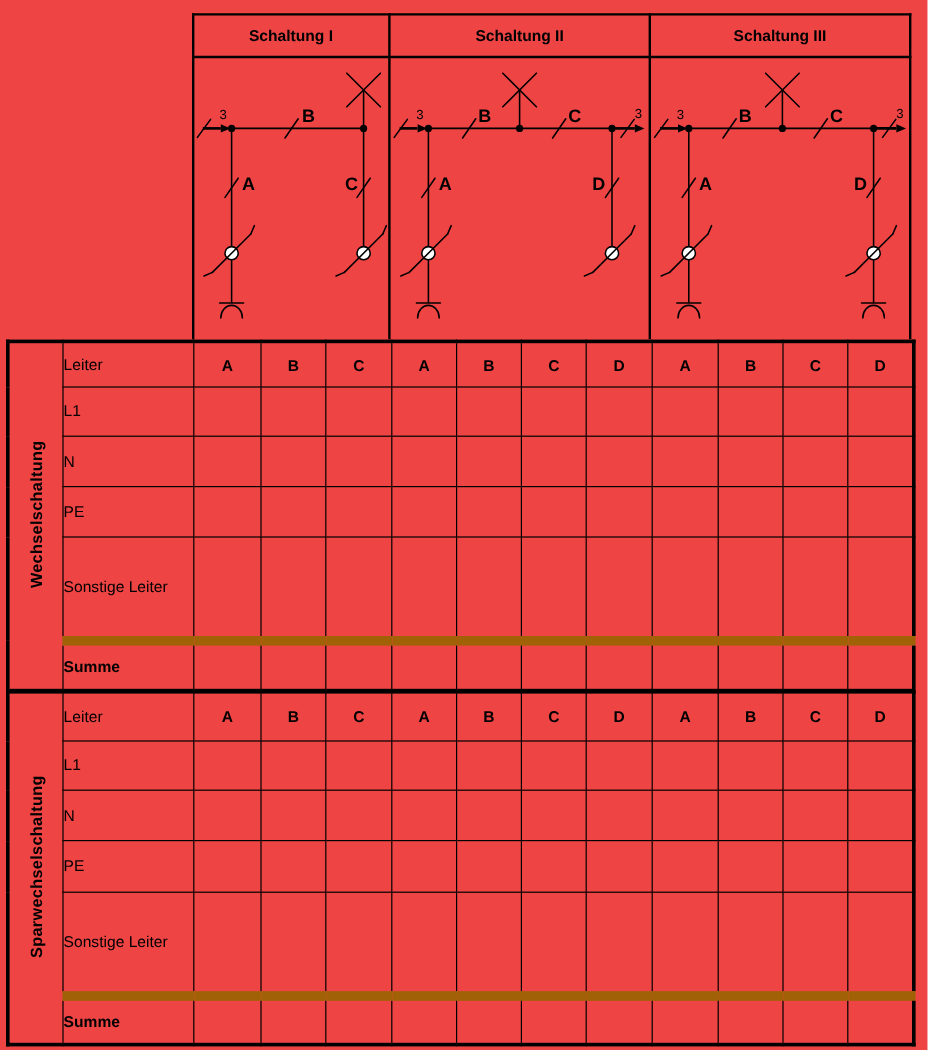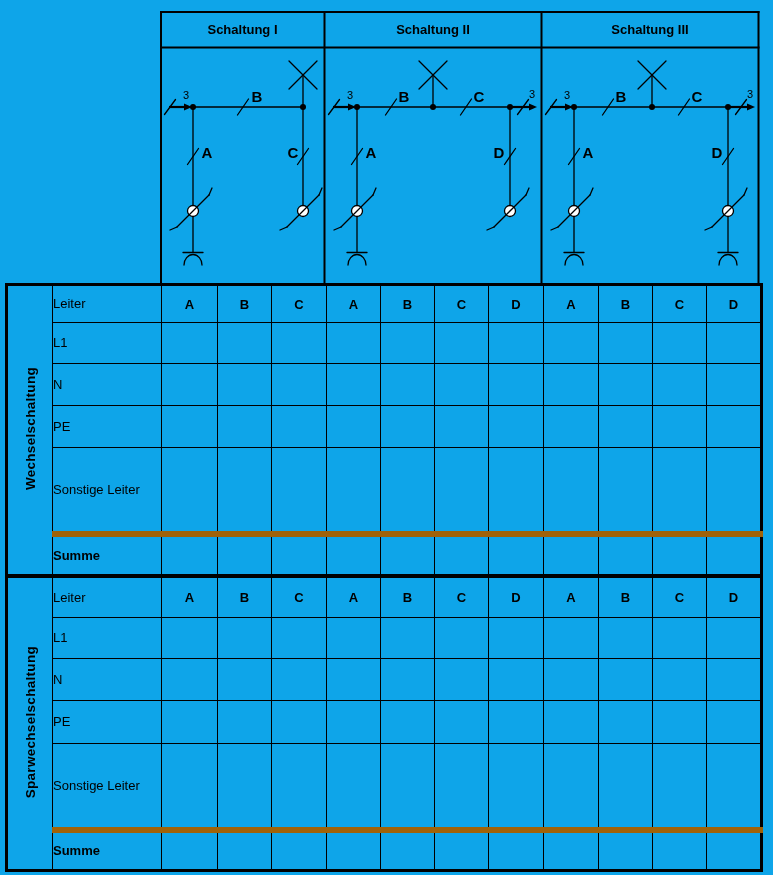--- a/index.html
+++ b/index.html
@@ -1,16 +1,16 @@
 <!DOCTYPE html>
 <html><head>
 <meta charset="utf-8">
 <style>
   html,body {margin:0; padding:0; background:#ffffff;}
-  .sheet {position:relative; width:773px; height:875px; background:#0ea5e9;
+  .sheet {position:relative; width:773px; height:875px; background:#ef4444;
           font-family:"Liberation Sans", sans-serif; color:#000; overflow:hidden;}
   .topsvg {position:absolute; left:0; top:0;}
 
   svg text {font-family:"Liberation Sans", sans-serif; fill:#000;}
   .st  {stroke:#000; stroke-width:1.3; fill:none; stroke-linecap:round;}
   .st2 {stroke:#000; stroke-width:2; fill:none;}
   .shaft {stroke:#000; stroke-width:2.2; fill:none;}
   .dot {fill:#000; stroke:none;}
   .head {fill:#000; stroke:none;}
   .swc {fill:#fff; stroke:#000; stroke-width:1.3;}
@@ -24,21 +24,21 @@
   #t1 {border-bottom-width:0;}
   #t2 {border-top-width:3px;}
   table.grid td {border:1px solid #000; padding:0; font-size:13px;
                  vertical-align:middle; overflow:hidden;}
   td.side {text-align:center;}
   .rot {display:inline-block; writing-mode:vertical-rl; transform:rotate(180deg);
         font-weight:bold; font-size:13.5px; letter-spacing:0.3px; white-space:nowrap;}
   td.lbl {border-left:2px solid #000; padding:0 26px 0 11px; line-height:1.5;}
   td.hdr {font-weight:bold; text-align:center;}
   td.g {border-left:3px solid #000;}
-  tr.sum td {border-top:6px solid #a16207;}
+  tr.sum td {border-top:8px solid #a16207;}
   tr.sum td.lbl {font-weight:bold;}
 </style>
 </head>
 <body>
 
 <div class="sheet">
 
 <svg class="topsvg" width="773" height="283" viewBox="0 0 773 283">
 
   <g>

